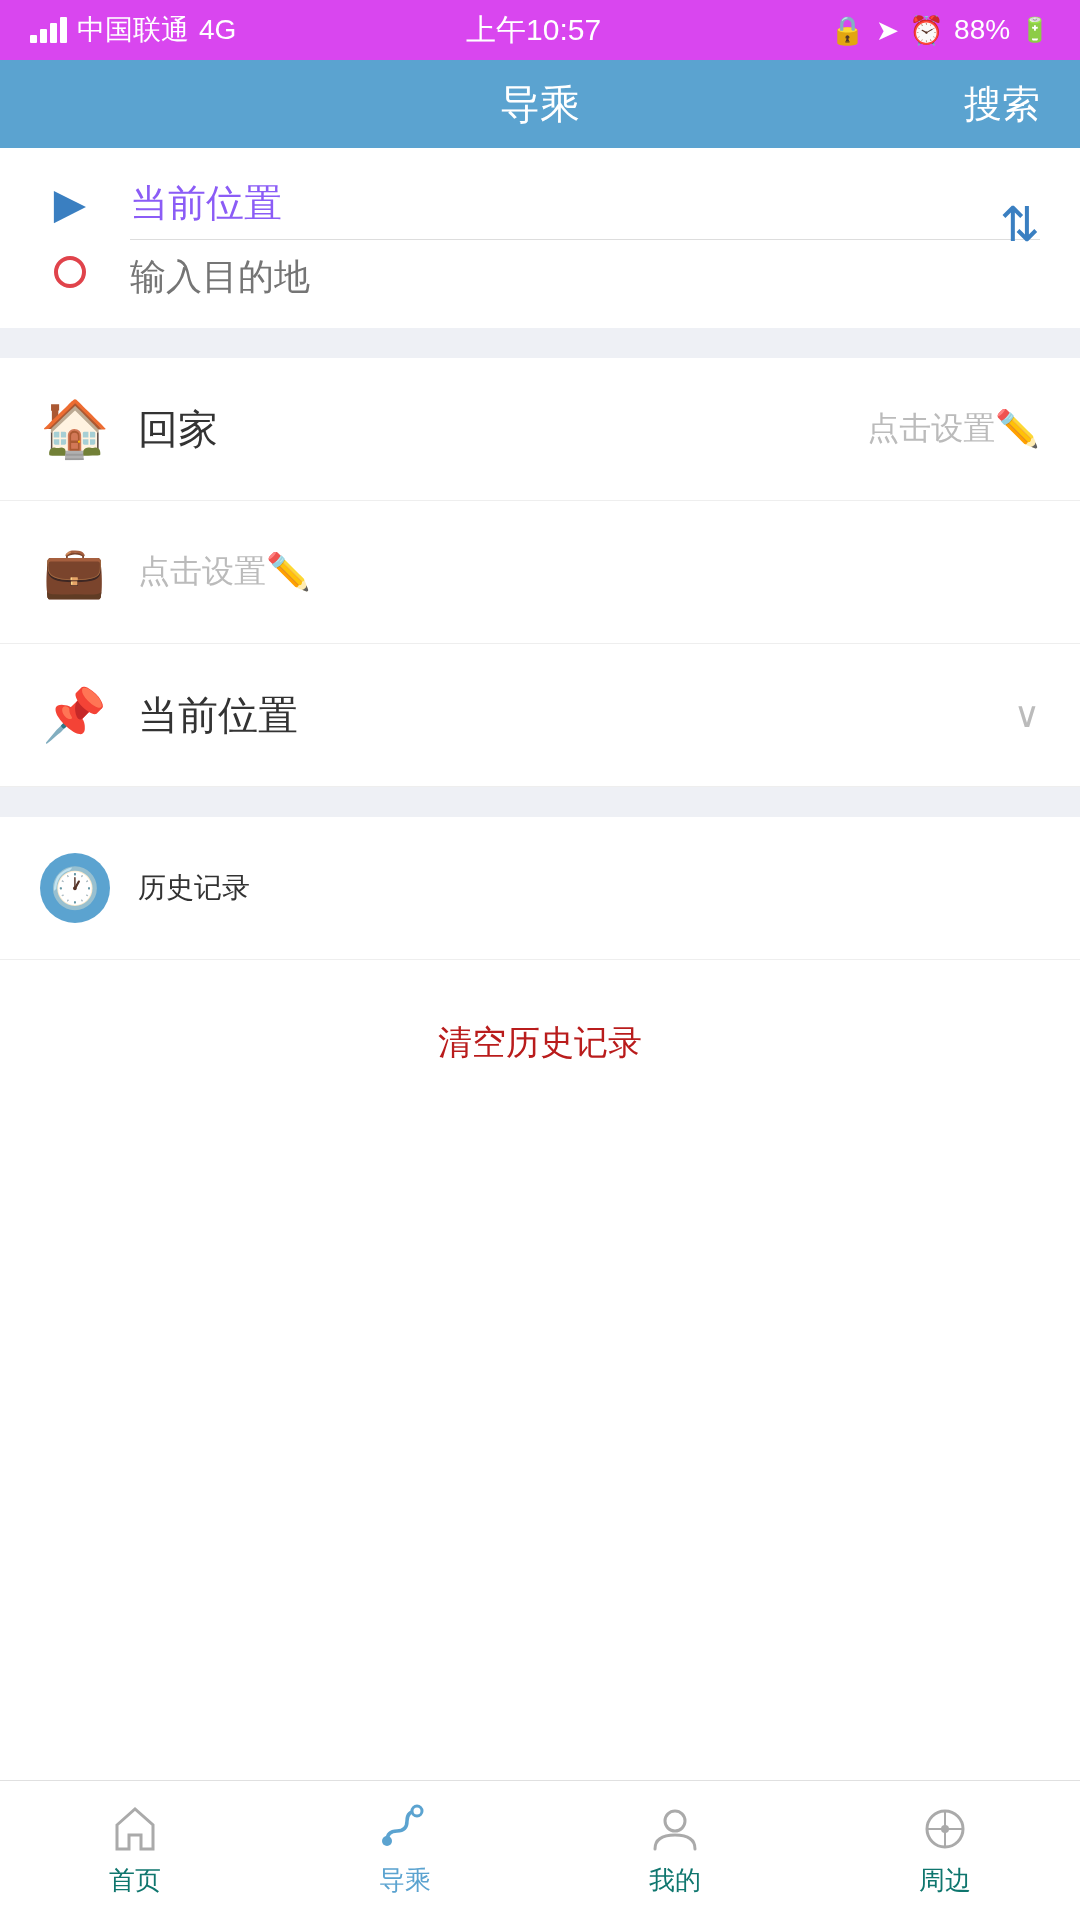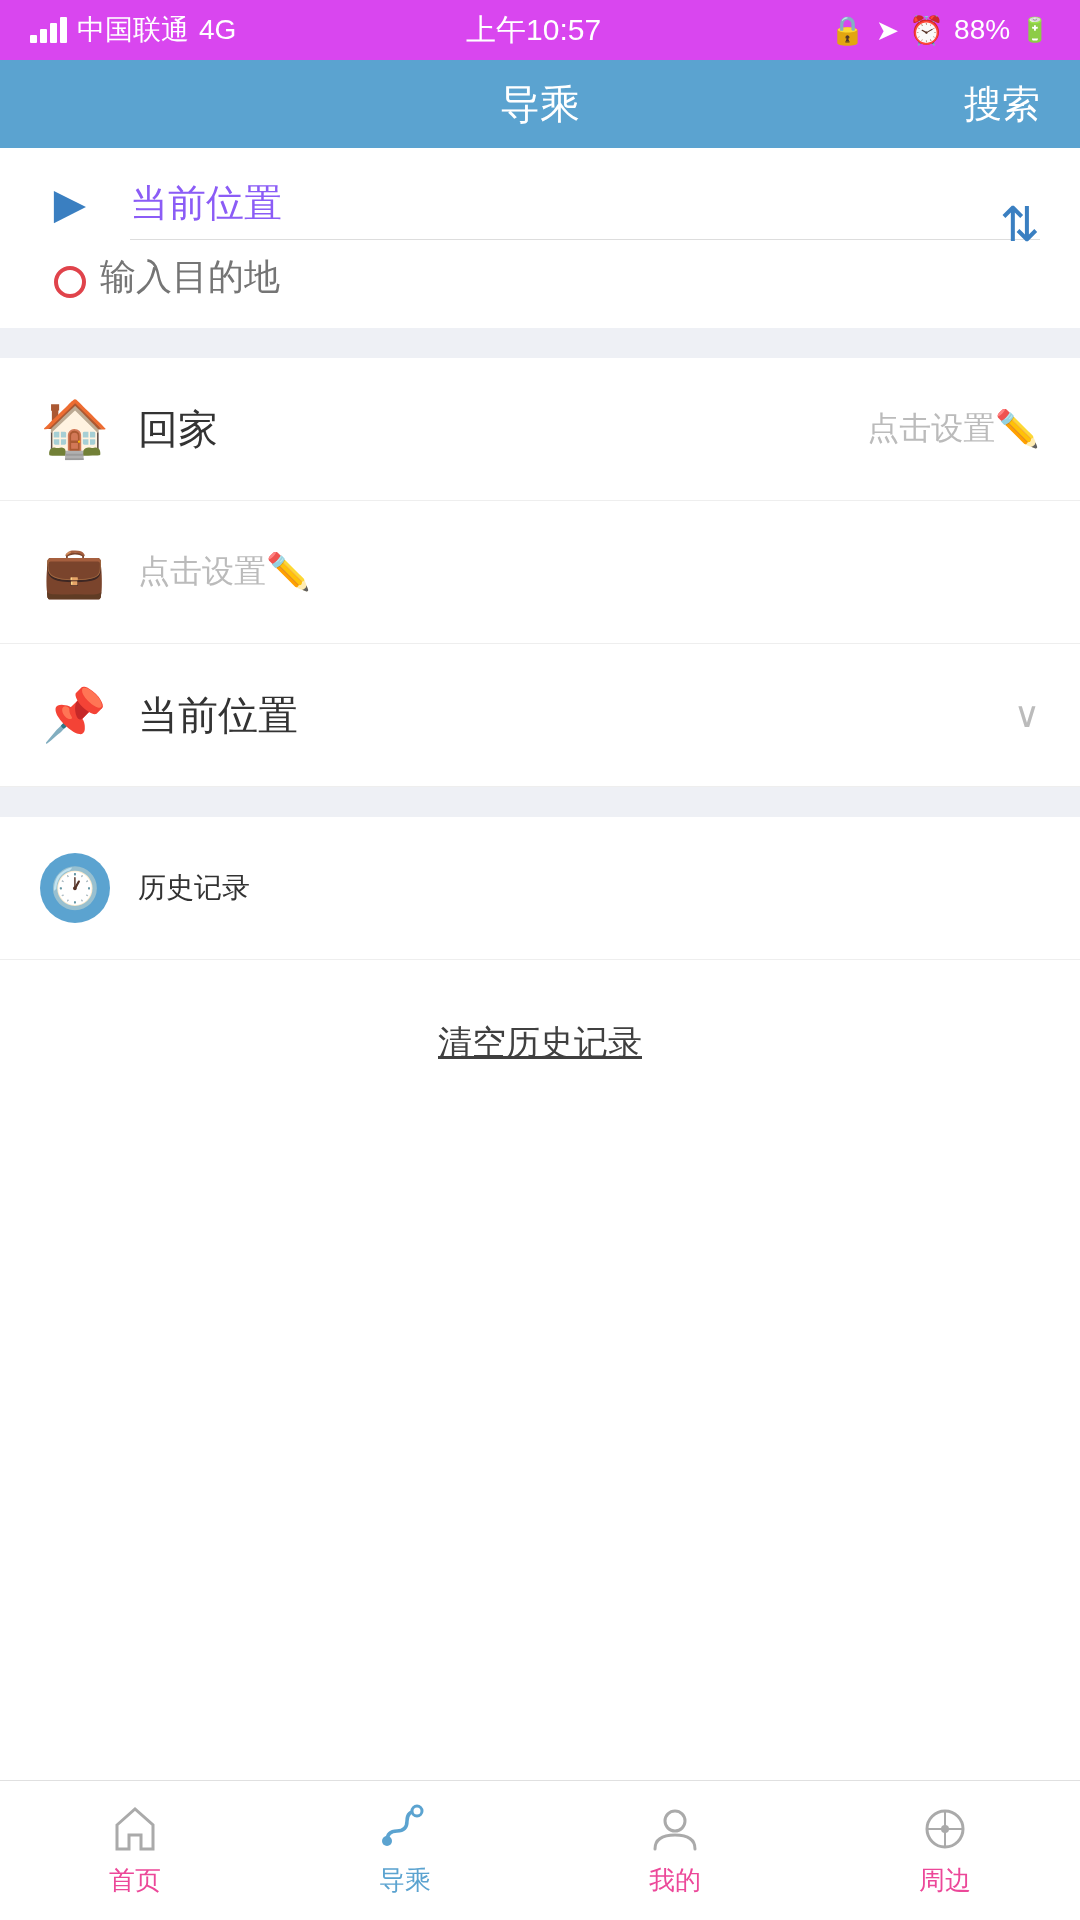--- a/index.html
+++ b/index.html
@@ -85,21 +85,22 @@
       border: 4px solid #e0434b;
       background: white;
     }
     .current-location-text {
       font-size: 38px;
       color: #8b5cf6;
       flex: 1;
     }
     .destination-row {
       display: flex;
-      align-items: flex-end;
+      align-items: flex-start;
+      gap: 30px;
       padding-bottom: 10px;
     }
     .destination-placeholder {
       font-size: 36px;
       color: #bbb;
       flex: 1;
       border: none;
       outline: none;
       background: transparent;
     }
@@ -203,26 +204,25 @@
     }
 
     
     .clear-history {
       display: flex;
       justify-content: center;
       align-items: center;
       padding: 60px 0;
     }
     .clear-history-btn {
-      color: #404040;
+      color: #b91c1c;
       font-size: 34px;
       background: none;
       border: none;
       cursor: pointer;
-      text-decoration: underline;
     }
 
     
     .bottom-nav {
       position: absolute;
       bottom: 0;
       left: 0;
       width: 1080px;
       height: 140px;
       background: #fff;
@@ -234,21 +234,21 @@
       flex: 1;
       display: flex;
       flex-direction: column;
       align-items: center;
       justify-content: center;
       gap: 8px;
       cursor: pointer;
     }
     .nav-label {
       font-size: 26px;
-      color: #ec4899;
+      color: #0f766e;
     }
     .nav-label.active { color: #5ba3d0; }
 
     
     .route-svg { width: 52px; height: 52px; }
   </style>
 </head>
 <body>
 
 <div class="status-bar">

